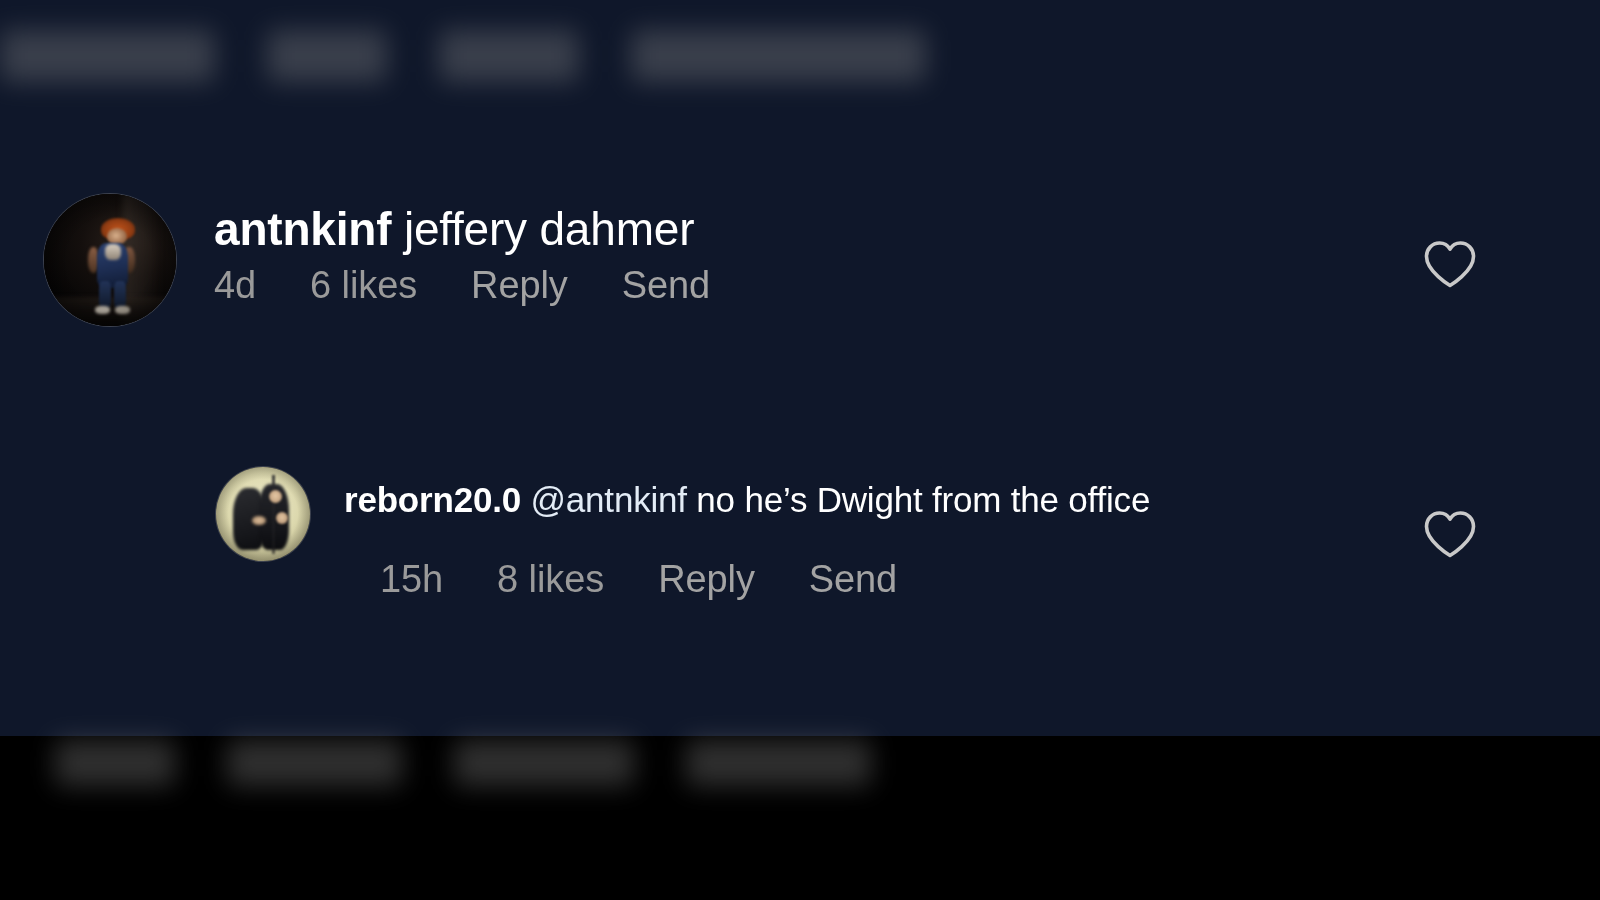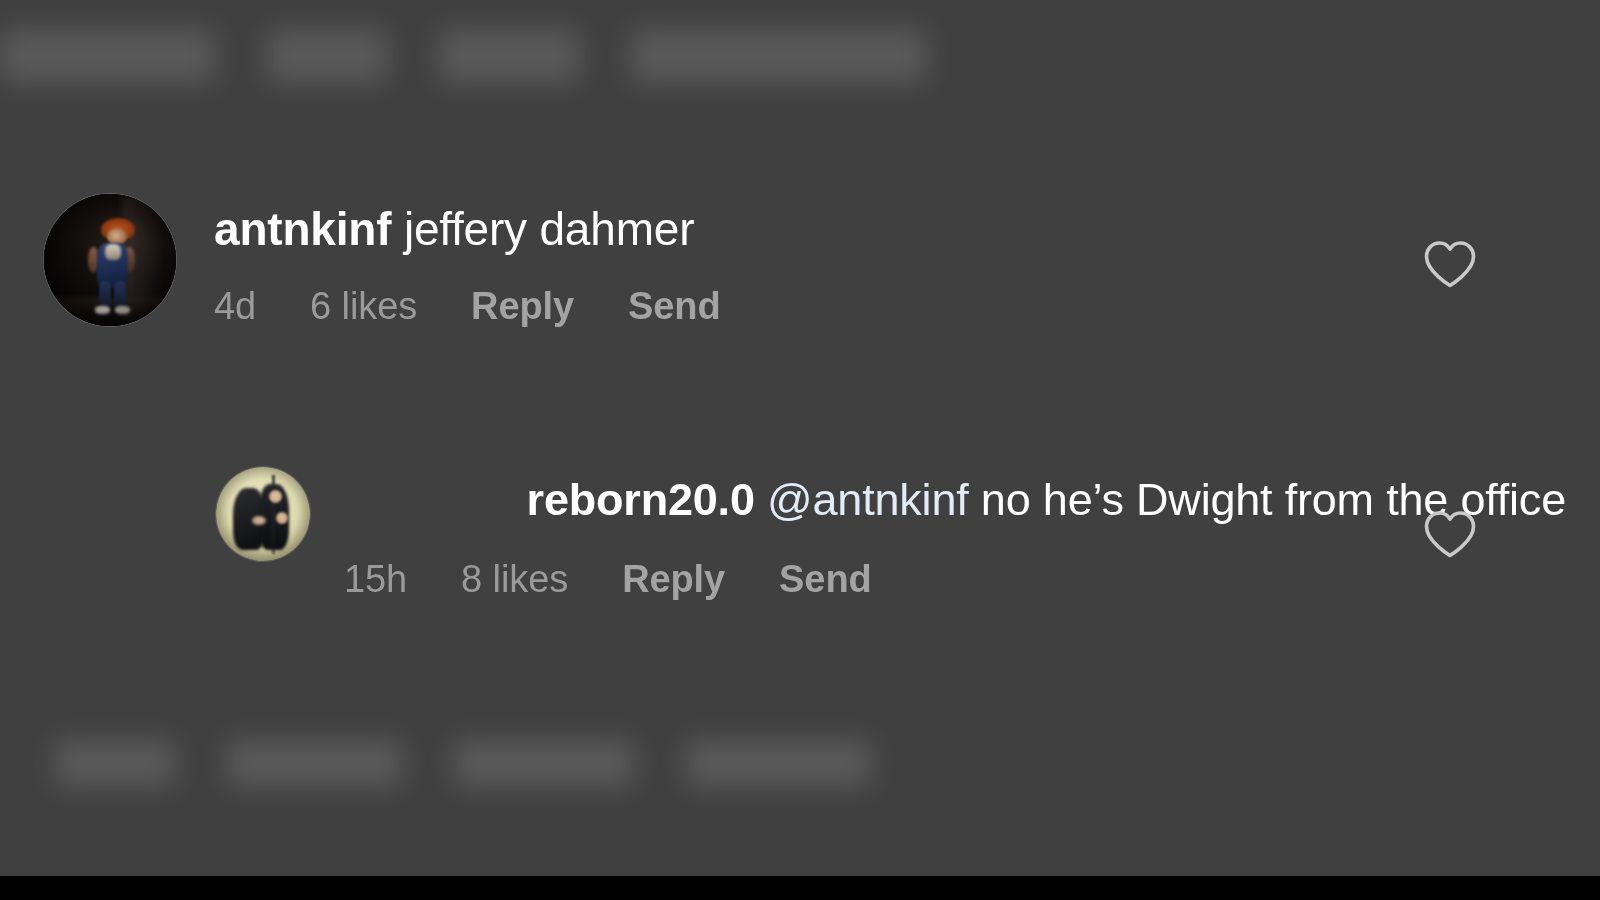--- a/index.html
+++ b/index.html
@@ -11,22 +11,22 @@
     width: 1600px;
     height: 900px;
     overflow: hidden;
     font-family: "Liberation Sans", sans-serif;
     -webkit-font-smoothing: antialiased;
   }
 
   .screen {
     position: relative;
     width: 1600px;
-    height: 876px;
-    background: #404040;
+    height: 736px;
+    background: #0f172a;
   }
 
   
   .blur-row {
     position: absolute;
     display: flex;
     align-items: center;
     filter: blur(13px);
     opacity: 0.62;
   }
@@ -193,46 +193,45 @@
 
   .comment-text {
     color: #ffffff;
     font-size: 46px;
     line-height: 67px;
     letter-spacing: -0.2px;
     margin: 0;
     padding-top: 2px;
     word-wrap: break-word;
   }
-  .comment-2 .comment-text { font-size: 45px; line-height: 66px; text-align: right; }
+  .comment-2 .comment-text { font-size: 35px; line-height: 66px; }
 
   .username {
     font-weight: 700;
     color: #ffffff;
   }
   .mention { color: #e3ecf6; }
 
   .meta-row {
     display: flex;
     align-items: center;
-    margin-top: 21px;
-  }
-  .comment-2 .meta-row { margin-top: 24px; }
+  }
+  .comment-2 .meta-row { margin-top: 24px; margin-left: 36px; }
 
   .meta-item {
     color: #9a9a9a;
     font-size: 38px;
     line-height: 44px;
     letter-spacing: -0.1px;
     margin-right: 54px;
     white-space: nowrap;
   }
   .meta-item.action {
     color: #a3a3a3;
-    font-weight: 700;
+    font-weight: 400;
   }
   .meta-item:last-child { margin-right: 0; }
 
   
   .like-btn {
     position: absolute;
     width: 56px;
     height: 52px;
   }
   .like-1 { left: 1422px; top: 238px; }

